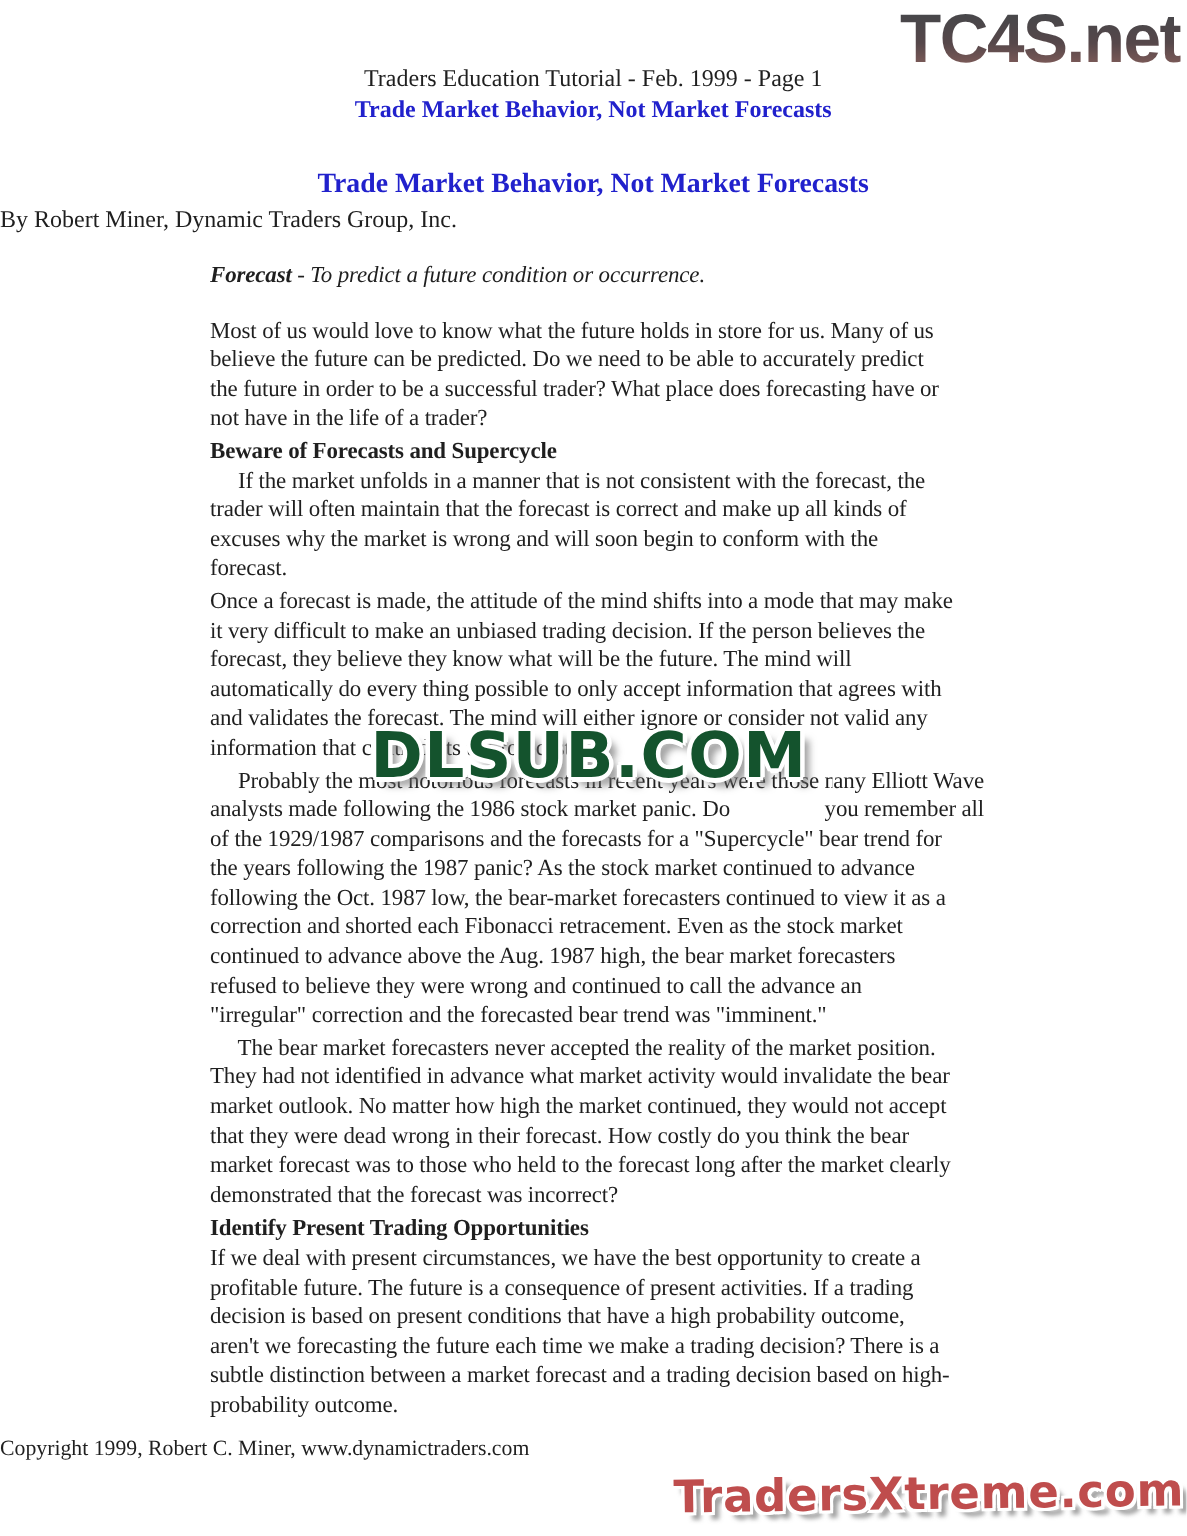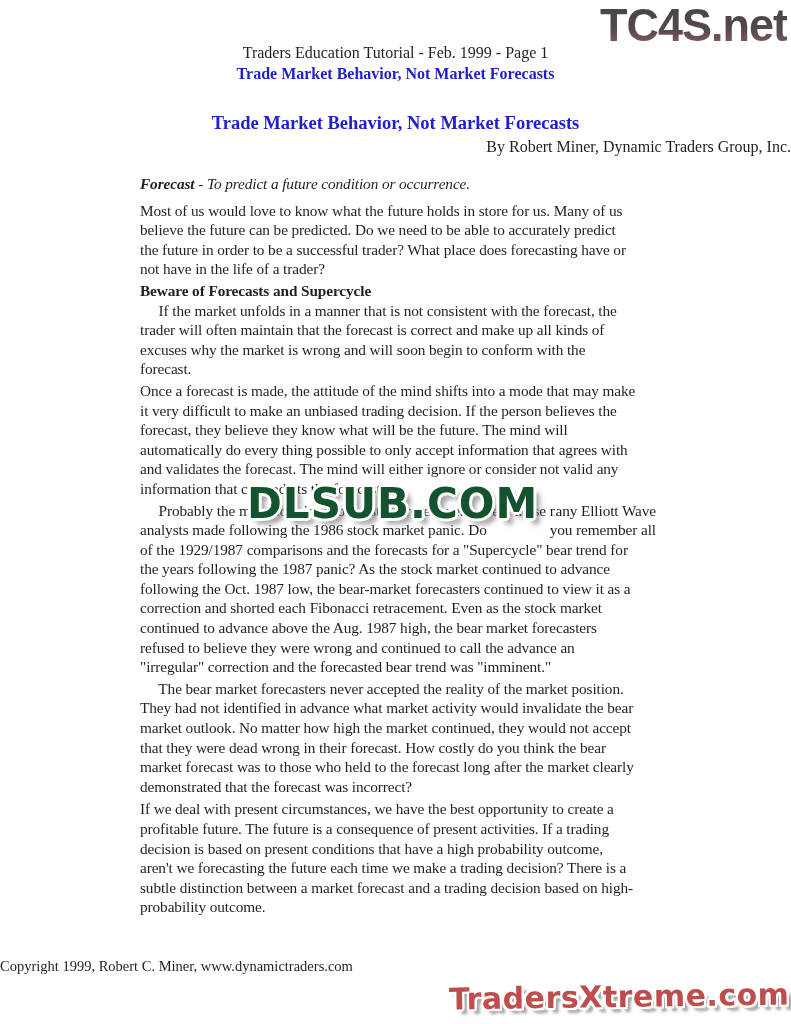--- a/index.html
+++ b/index.html
@@ -20,28 +20,28 @@
   }
 
   
   .hdr{position:absolute;top:42px;left:0;width:100%;text-align:center;
        font-size:16px;line-height:21px;}
   .hdr-sub{color:#2121cc;font-weight:bold;}
 
   
   .title{position:absolute;top:113px;left:0;width:100%;text-align:center;
          font-size:18.5px;font-weight:bold;color:#2121cc;}
-  .byline{position:absolute;top:138px;left:0;width:100%;text-align:right;
+  .byline{position:absolute;top:138px;left:0;width:100%;text-align:left;
           font-size:16px;}
 
   
   .content{position:absolute;left:140px;top:174px;font-size:15.3px;
            line-height:19.6px;letter-spacing:-0.1px;}
   .block{white-space:pre;margin:0;}
-  .def{font-style:italic;margin-bottom:7px;}
+  .def{font-style:italic;margin-bottom:17px;}
   .def .term{font-weight:bold;}
   .mb2{margin-bottom:2px;}
   .mb3{margin-bottom:3px;}
   .h{font-weight:bold;white-space:pre;margin:0;}
   .intro{margin-bottom:2px;}
 
   
   .wm-line{display:flex;white-space:pre;width:516px;}
   .wm-line .frag{flex:0 0 auto;}
   .wm-line .mid{flex:1 1 auto;overflow:hidden;}
@@ -122,20 +122,21 @@
 "irregular" correction and the forecasted bear trend was "imminent."</div>
     </div>
 
     <div class="block mb3">     The bear market forecasters never accepted the reality of the market position.
 They had not identified in advance what market activity would invalidate the bear
 market outlook. No matter how high the market continued, they would not accept
 that they were dead wrong in their forecast. How costly do you think the bear
 market forecast was to those who held to the forecast long after the market clearly
 demonstrated that the forecast was incorrect?</div>
 
+    <div class="h">Identify Present Trading Opportunities</div>
 
     <div class="block">If we deal with present circumstances, we have the best opportunity to create a
 profitable future. The future is a consequence of present activities. If a trading
 decision is based on present conditions that have a high probability outcome,
 aren't we forecasting the future each time we make a trading decision? There is a
 subtle distinction between a market forecast and a trading decision based on high-
 probability outcome.</div>
 
   </div>
 

